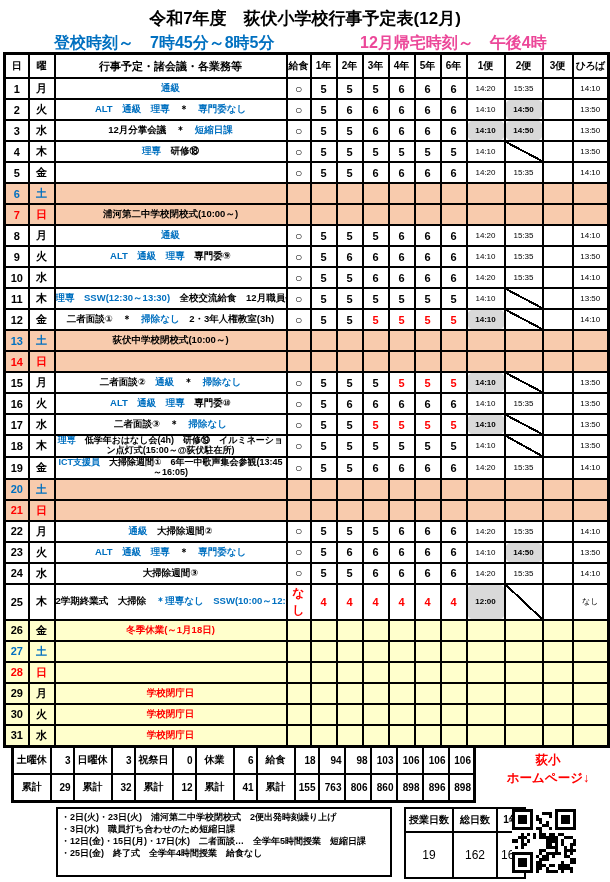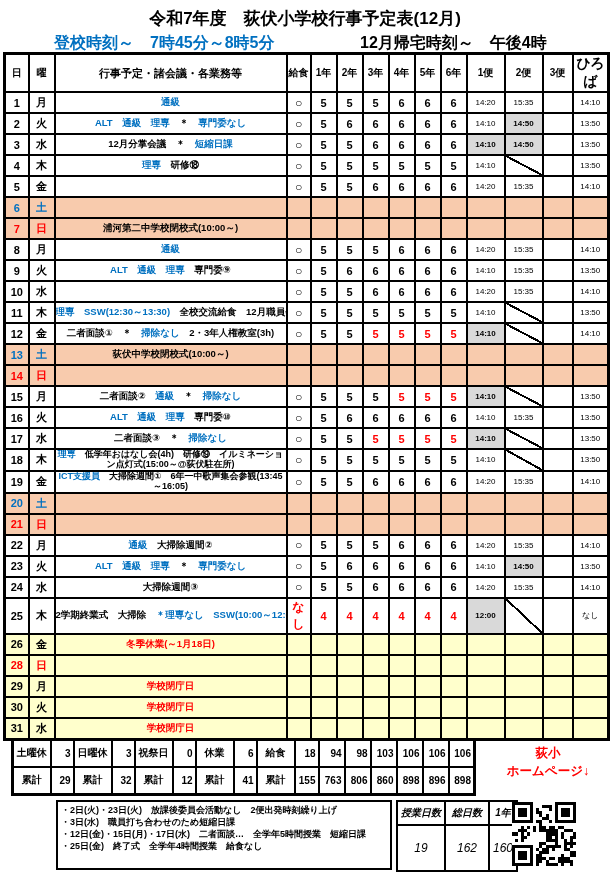--- a/index.html
+++ b/index.html
@@ -10,38 +10,38 @@
   }
   .c-k{color:#000;}
   .c-b{color:#0070C0;}
   .c-r{color:#FF0000;}
   #page-title{
     text-align:center;font-size:17px;font-weight:bold;
     margin-top:7px;height:24px;line-height:24px;
   }
   #subtitle-bar{position:relative;height:21px;font-size:16px;font-weight:bold;}
   #subtitle-left{position:absolute;left:54px;top:2px;color:#0070C0;}
-  #subtitle-right{position:absolute;left:360px;top:2px;color:#000000;}
+  #subtitle-right{position:absolute;left:360px;top:2px;color:#ec4899;}
   table{border-collapse:collapse;table-layout:fixed;margin-left:8px;}
   #main-table{margin-left:3px;width:604px;border:3px solid #000;}
   #main-table th,#main-table td{border:2px solid #000;padding:0;overflow:hidden;}
   #main-table th{font-size:10px;font-weight:bold;height:22px;background:#fff;}
   #main-table th:nth-child(3){font-size:11px;}
-  #main-table th:nth-child(14){font-size:14px;letter-spacing:-0.5px;}
+  #main-table th:nth-child(14){font-size:10px;letter-spacing:-0.5px;}
   #main-table td{height:19px;}
   tr.tall td{height:28px;}
   td.day,td.wd{font-size:11px;font-weight:bold;text-align:center;}
   td.ev{font-size:9.5px;font-weight:bold;text-align:center;padding-left:3px;
         white-space:nowrap;line-height:1.1;}
   tr.tall td.ev{white-space:normal;font-size:9px;}
   td.lunch{font-size:12px;text-align:center;font-weight:bold;}
   td.grade{font-size:11px;text-align:center;font-weight:bold;}
   td.grade.red-grade{color:#FF0000;}
   td.time{font-size:8px;text-align:center;}
-  td.cell-gray{background:#D9D9D9;font-weight:bold;}
+  td.cell-gray{background:#D9D9D9;font-weight:bold;border-radius:8px;}
   td.slash{
     background-image:linear-gradient(to top right,
       transparent calc(50% - 1px),#000 calc(50% - 1px),
       #000 calc(50% + 1px),transparent calc(50% + 1px));
   }
   tr.bg-orange td{background:#F8CBAD;}
   tr.bg-yellow td{background:#FFFFCC;}
   #summary-wrap{position:relative;margin-top:-3px;margin-left:3px;height:56px;}
   #summary-table{width:463px;border:3px solid #000;}
   #summary-table td{border:2px solid #000;height:23px;overflow:hidden;}
@@ -52,21 +52,21 @@
     position:absolute;left:482px;top:6px;width:126px;text-align:center;
     color:#FF0000;font-weight:bold;font-size:12.5px;line-height:1.45;
   }
   #bottom-wrap{position:relative;height:78px;margin-top:6px;}
   #notes-box{
     position:absolute;left:56px;top:0;width:326px;height:62px;
     border:2px solid #000;padding:2px 3px;font-size:9px;font-weight:bold;
     line-height:1.35;overflow:hidden;
   }
   #notes-box div{white-space:nowrap;}
-  #stats-table{position:absolute;left:388px;top:0;border:2px solid #7f1d1d;font-style:italic;}
+  #stats-table{position:absolute;left:396px;top:0;border:2px solid #7f1d1d;}
   #stats-table td{border:2px solid #000;text-align:center;overflow:hidden;}
   #stats-table tr:first-child td{height:20px;font-size:10px;font-weight:bold;}
   #stats-table tr:last-child td{height:42px;font-size:12px;}
   #qr-box{position:absolute;left:512px;top:2px;width:64px;height:64px;}
 </style>
 </head>
 <body>
 
 <div id="page-title">令和7年度　荻伏小学校行事予定表(12月)</div>
 
@@ -508,20 +508,36 @@
         <td class="grade red-grade">4</td>
         <td class="time cell-gray">12:00</td>
         <td class="time slash"></td>
         <td class="time"></td>
         <td class="time">なし</td>
       </tr>
       <tr class="bg-yellow">
         <td class="day c-k">26</td>
         <td class="wd c-k">金</td>
         <td class="ev"><span class="c-r">冬季休業(～1月18日)</span></td>
+        <td class="lunch"></td>
+        <td class="grade"></td>
+        <td class="grade"></td>
+        <td class="grade"></td>
+        <td class="grade"></td>
+        <td class="grade"></td>
+        <td class="grade"></td>
+        <td class="time"></td>
+        <td class="time"></td>
+        <td class="time"></td>
+        <td class="time"></td>
+      </tr>
+      <tr class="bg-yellow">
+        <td class="day c-b">27</td>
+        <td class="wd c-b">土</td>
+        <td class="ev"></td>
         <td class="lunch"></td>
         <td class="grade"></td>
         <td class="grade"></td>
         <td class="grade"></td>
         <td class="grade"></td>
         <td class="grade"></td>
         <td class="grade"></td>
         <td class="time"></td>
         <td class="time"></td>
         <td class="time"></td>
@@ -654,21 +670,21 @@
       </tbody>
   </table>
   <div id="homepage-note">
     <div>荻小</div>
     <div>ホームページ↓</div>
   </div>
 </div>
 
 <div id="bottom-wrap">
   <div id="notes-box">
-      <div class="c-k">・2日(火)・23日(火)　放課後委員会活動なし　2便出発時刻繰り上げ</div>
+      <div class="c-k">・2日(火)・23日(火)　浦河第二中学校閉校式　2便出発時刻繰り上げ</div>
       <div class="c-k">・3日(水)　職員打ち合わせのため短縮日課</div>
       <div class="c-k">・12日(金)・15日(月)・17日(水)　二者面談…　全学年5時間授業　短縮日課</div>
       <div class="c-k">・25日(金)　終了式　全学年4時間授業　給食なし</div>
     </div>
   <table id="stats-table">
     <colgroup>
         <col style="width:48px">
         <col style="width:44px">
         <col style="width:28px">
       </colgroup>

